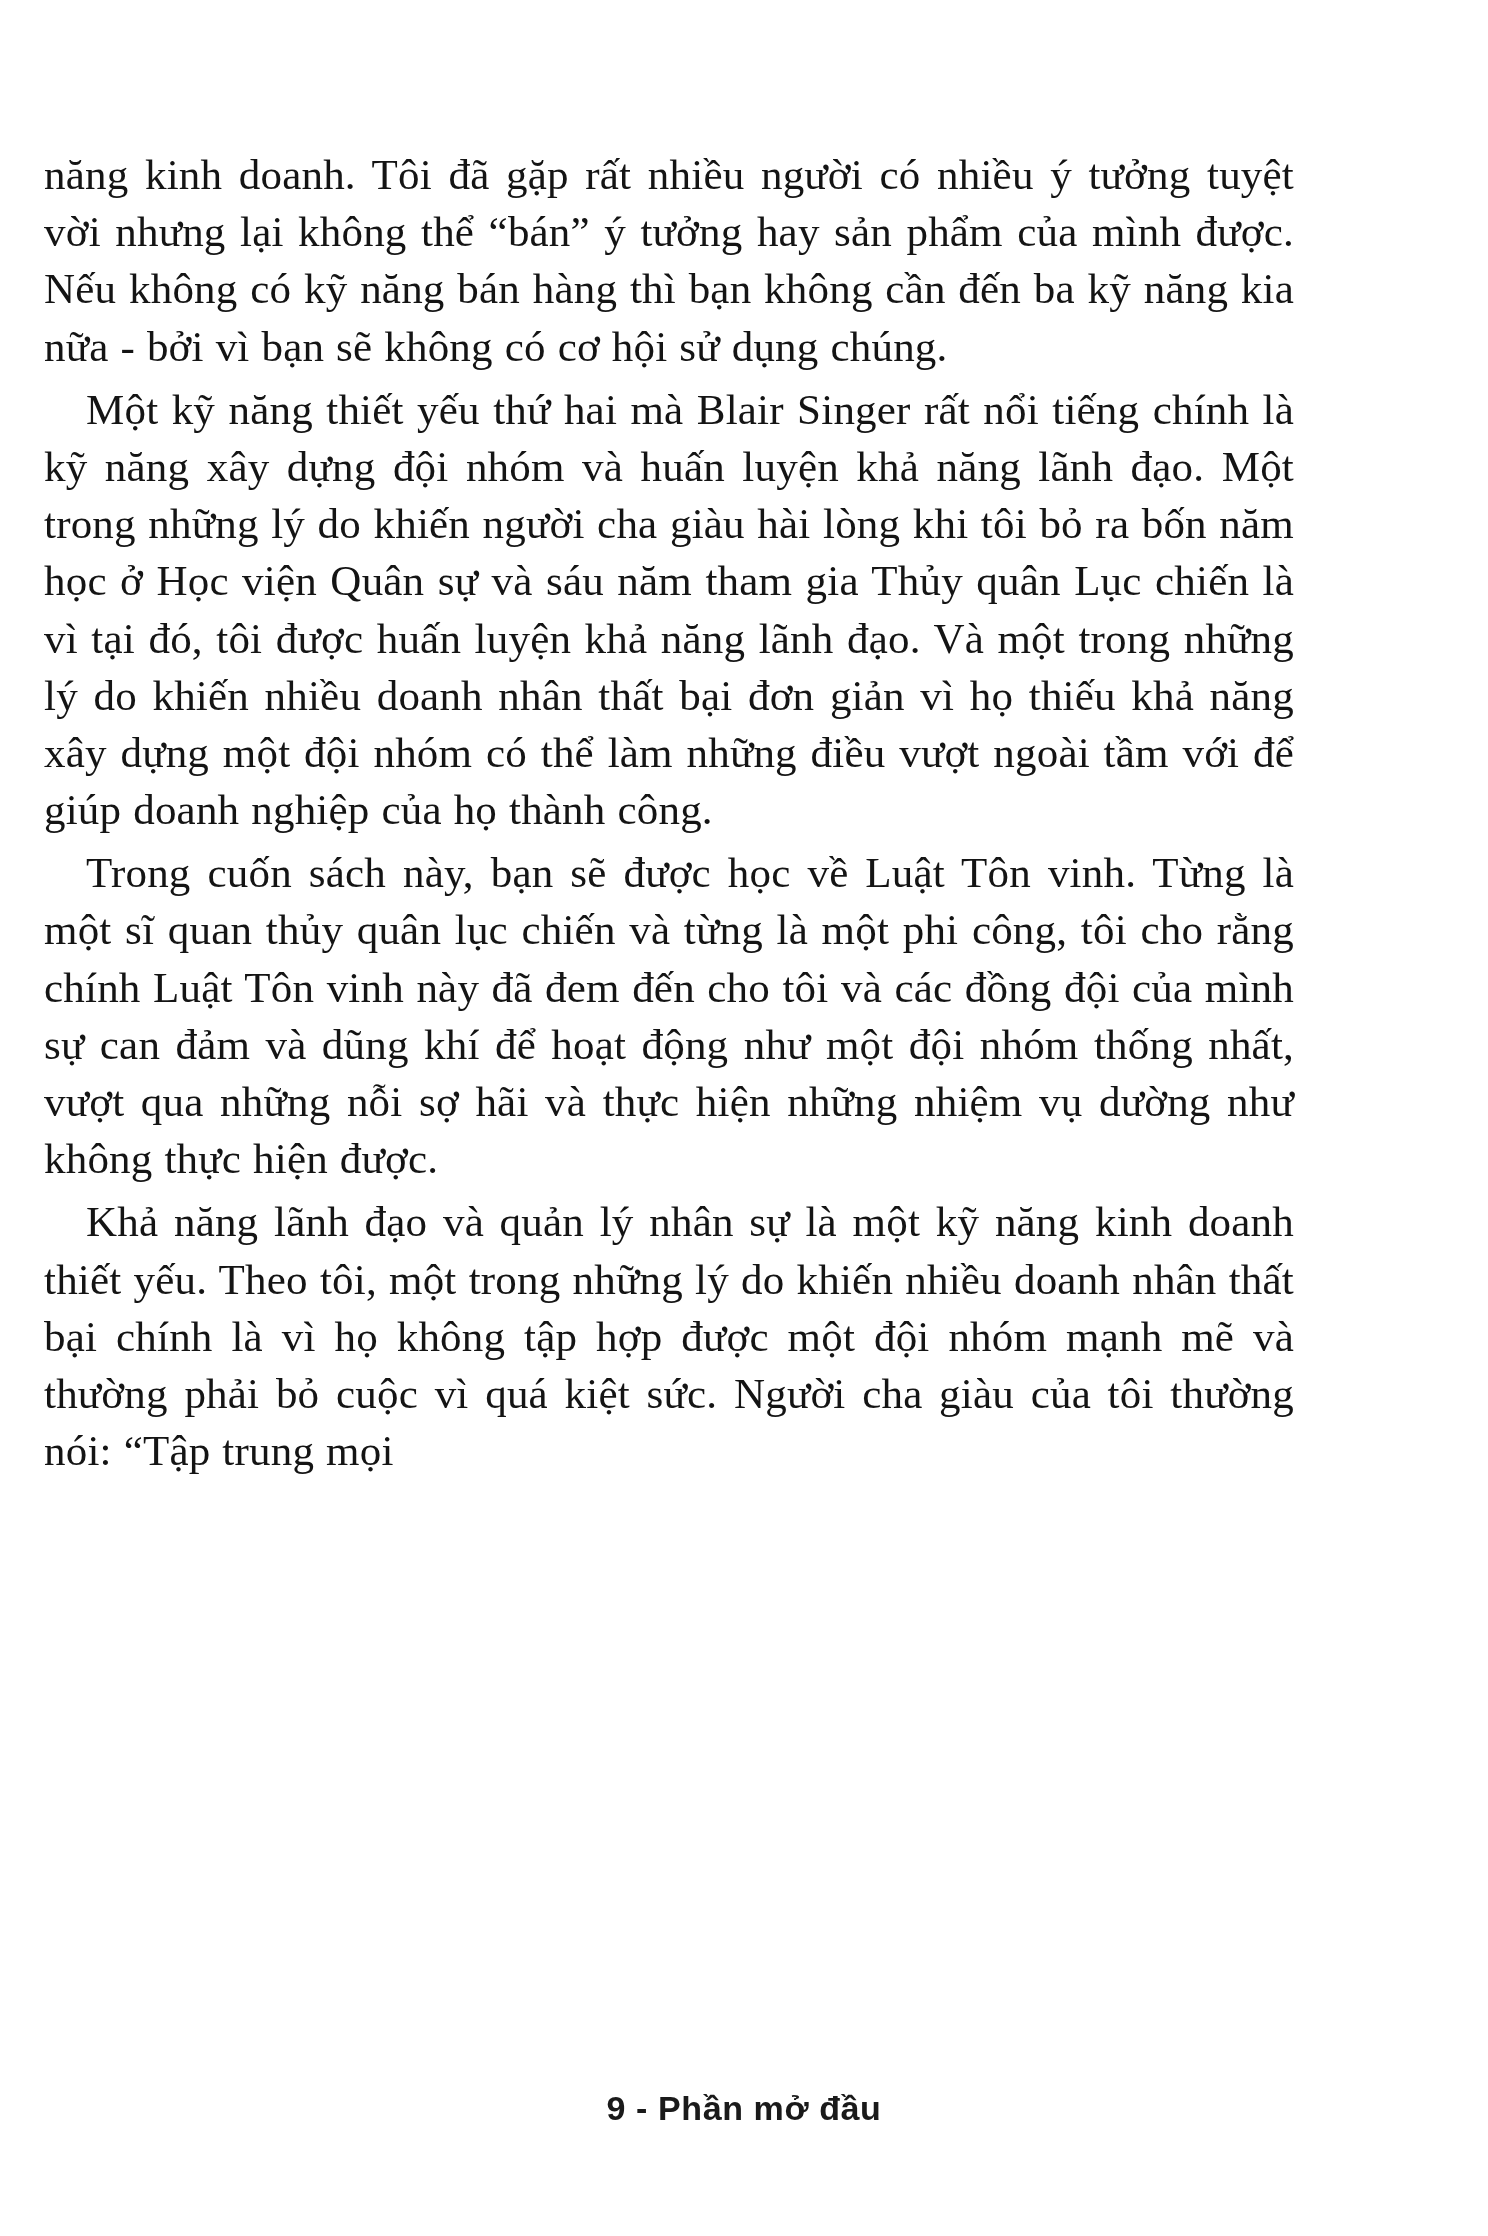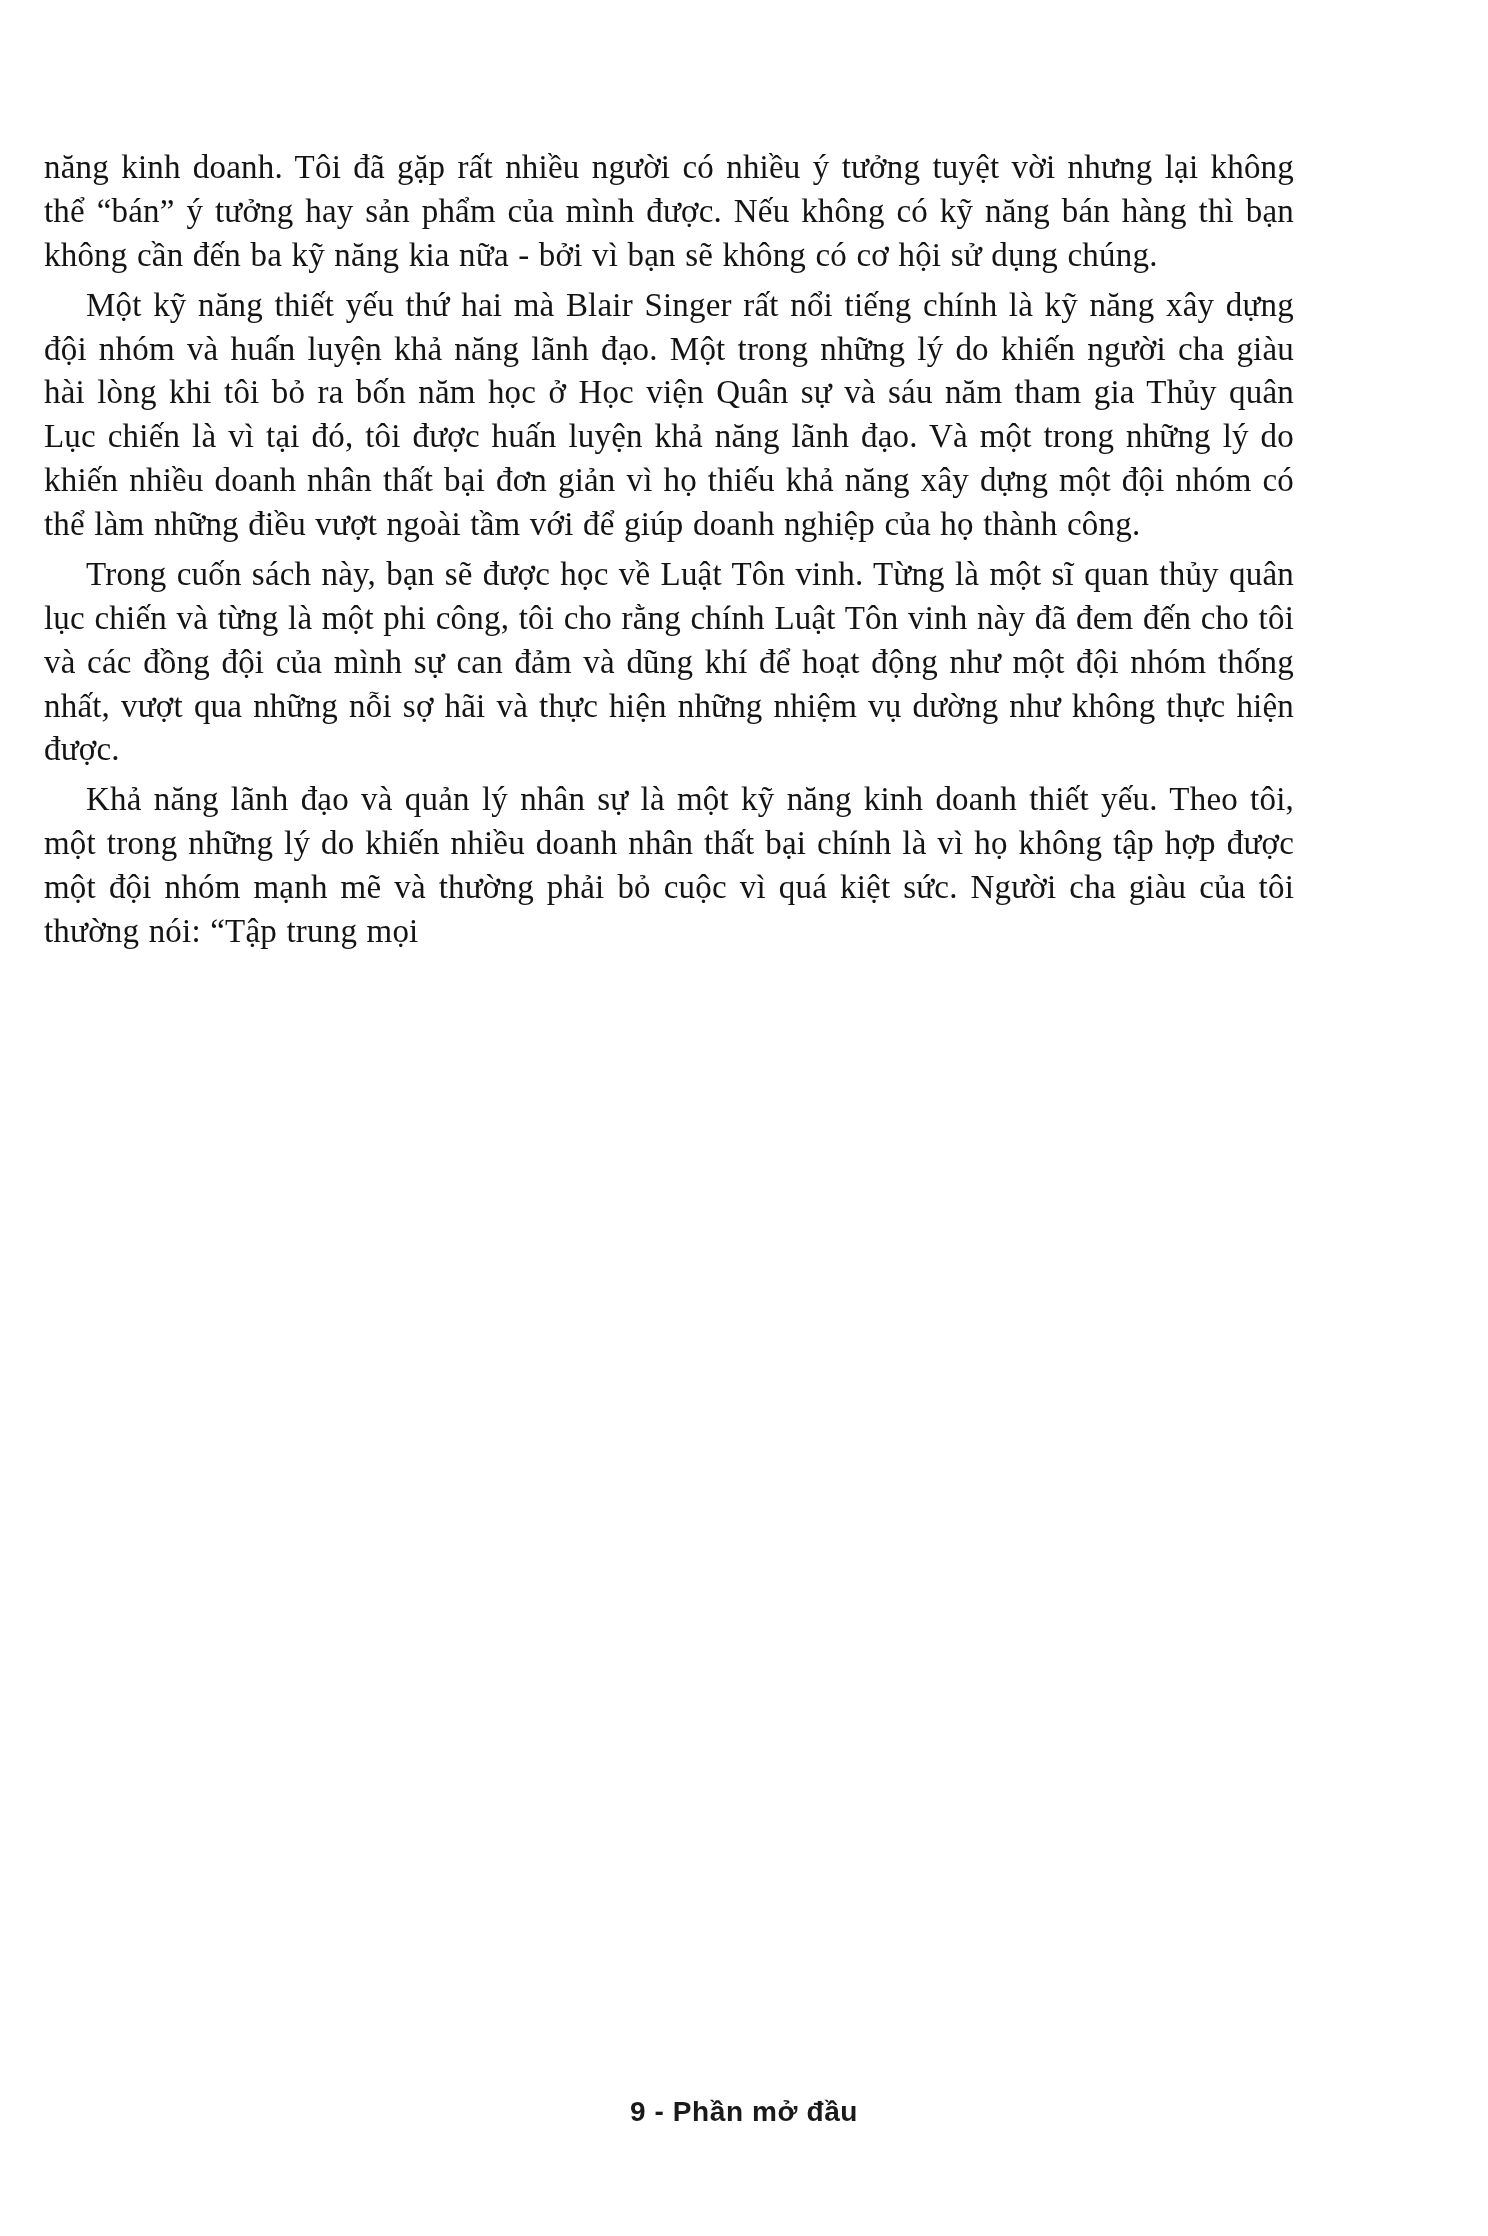--- a/index.html
+++ b/index.html
@@ -24,21 +24,21 @@
     background: #ffffff;
   }
   .text-column {
     position: absolute;
     left: 44px;
     top: 146px;
     width: 1250px;
   }
   p.para {
     margin: 0 0 6px 0;
-    font-size: 33px;
+    font-size: 43px;
     line-height: 1.33;
     text-align: justify;
     text-justify: inter-word;
     letter-spacing: 0.2px;
     word-spacing: 1px;
     color: #141414;
   }
   p.para.indent {
     text-indent: 42px;
   }
@@ -49,21 +49,21 @@
   }
   .footer {
     position: absolute;
     left: 0;
     bottom: 108px;
     width: 1488px;
     text-align: center;
   }
   .footer-text {
     font-family: "Liberation Sans", sans-serif;
-    font-size: 28px;
+    font-size: 34px;
     font-weight: bold;
     color: #1a1a1a;
     letter-spacing: 0.6px;
   }
 </style>
 </head>
 <body>
 
 <div class="page">
 

